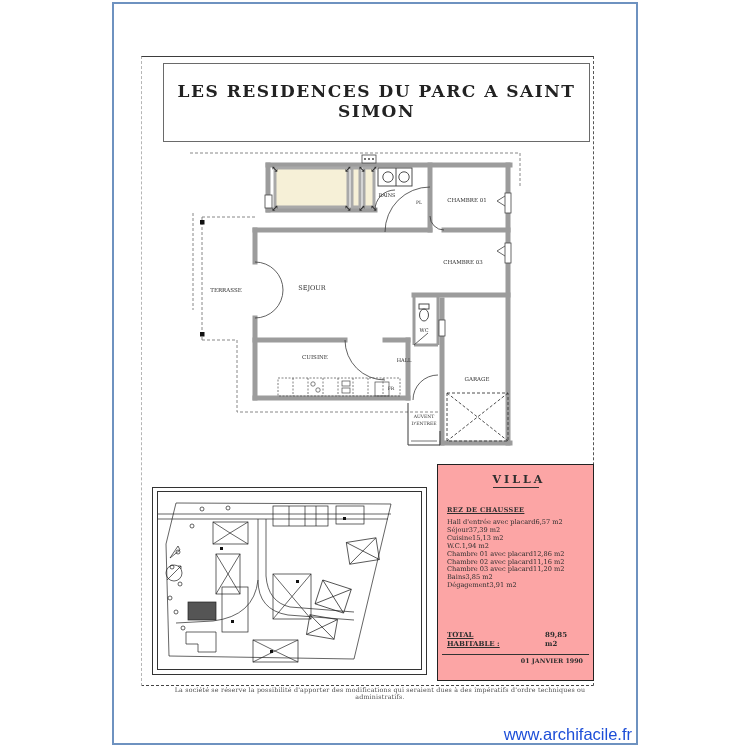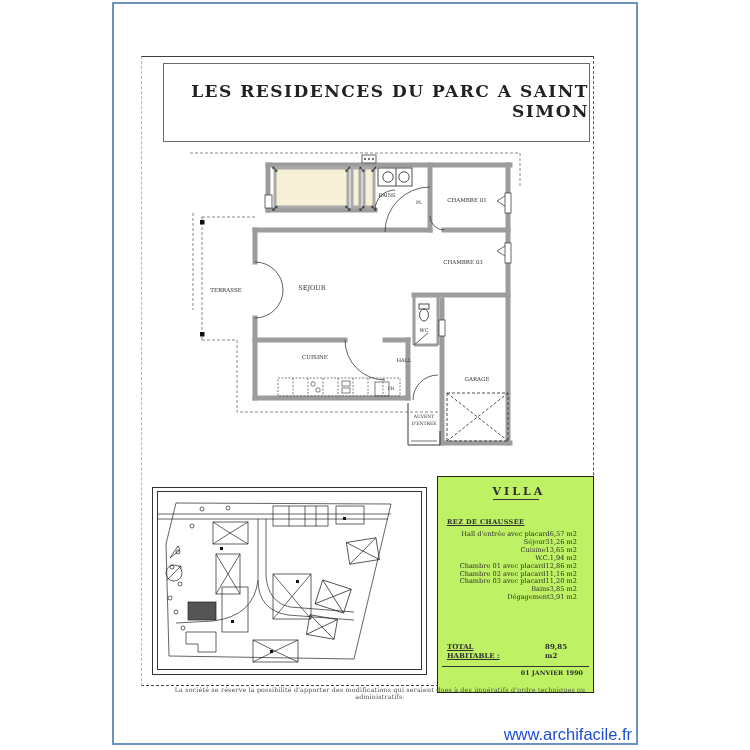--- a/index.html
+++ b/index.html
@@ -11,38 +11,38 @@
   #blue-frame{left:112px;top:2px;width:522px;height:739px;
     border:2px solid #6e92c0;background:#ffffff;}
 
   
   #scan-border{left:141px;top:56px;width:451px;height:628px;
     border-top:1px solid #3d3d3d;border-right:1px dashed #555;
     border-bottom:1px dashed #444;border-left:1px dashed #b5b5b5;}
 
   
   #title-box{left:163px;top:63px;width:425px;height:77px;
-    border:1px solid #6a6a6a;text-align:right;}
+    border:1px solid #6a6a6a;text-align:center;}
   #doc-title{margin-top:17px;font-size:17px;font-weight:bold;
     letter-spacing:1.5px;color:#222;}
   #doc-subtitle{margin-top:6px;font-size:8px;letter-spacing:0.5px;color:#333;}
 
   
   #site-box{left:152px;top:487px;width:273px;height:186px;border:1px solid #333;}
   #site-box-inner{left:4px;top:3px;width:263px;height:177px;border:1px solid #333;}
 
   
-  #villa-box{left:437px;top:476px;width:155px;height:215px;border:1px solid #222;
-    background:#bef264;font-size:7px;}
+  #villa-box{left:437px;top:464px;width:155px;height:215px;border:1px solid #222;
+    background:#fca5a5;font-size:7px;}
   #villa-title{text-align:center;margin-top:8px;font-size:11px;font-weight:bold;
     letter-spacing:3px;border-bottom:1px solid #333;display:block;width:46px;
     margin-left:auto;margin-right:auto;padding-bottom:1px;}
   #villa-section{margin:18px 0 5px 9px;font-weight:bold;font-size:6.5px;
     letter-spacing:0.4px;text-decoration:underline;}
-  .trow{display:flex;justify-content:flex-end;padding:0 16px 0 9px;
+  .trow{display:flex;justify-content:flex-start;padding:0 16px 0 9px;
     line-height:7.9px;font-size:6.6px;}
   .trow .val{white-space:nowrap;}
   #villa-total{display:flex;justify-content:space-between;
     padding:0 16px 0 9px;font-weight:bold;font-size:7px;margin-top:40px;gap:27px;}
   #villa-total .lbl{text-decoration:underline;}
   .annex{margin-top:12px;}
   #villa-dateline{border-top:1px solid #333;margin:6px 4px 0 4px;
     text-align:right;font-size:6.3px;font-weight:bold;padding:2px 6px 0 0;}
 
   
@@ -267,25 +267,25 @@
 <div id="villa-box" class="abs">
   <span id="villa-title">VILLA</span>
   <div id="villa-section">REZ DE CHAUSSEE</div>
 
   <div class="trow">
       <span>Hall d'entrée avec placard</span>
       <span class="val">6,57 m2</span>
     </div>
   <div class="trow">
       <span>Séjour</span>
-      <span class="val">31,26 m2</span>
+      <span class="val">37,39 m2</span>
     </div>
   <div class="trow">
       <span>Cuisine</span>
-      <span class="val">13,65 m2</span>
+      <span class="val">15,13 m2</span>
     </div>
   <div class="trow">
       <span>W.C.</span>
       <span class="val">1,94 m2</span>
     </div>
   <div class="trow">
       <span>Chambre 01 avec placard</span>
       <span class="val">12,86 m2</span>
     </div>
   <div class="trow">

